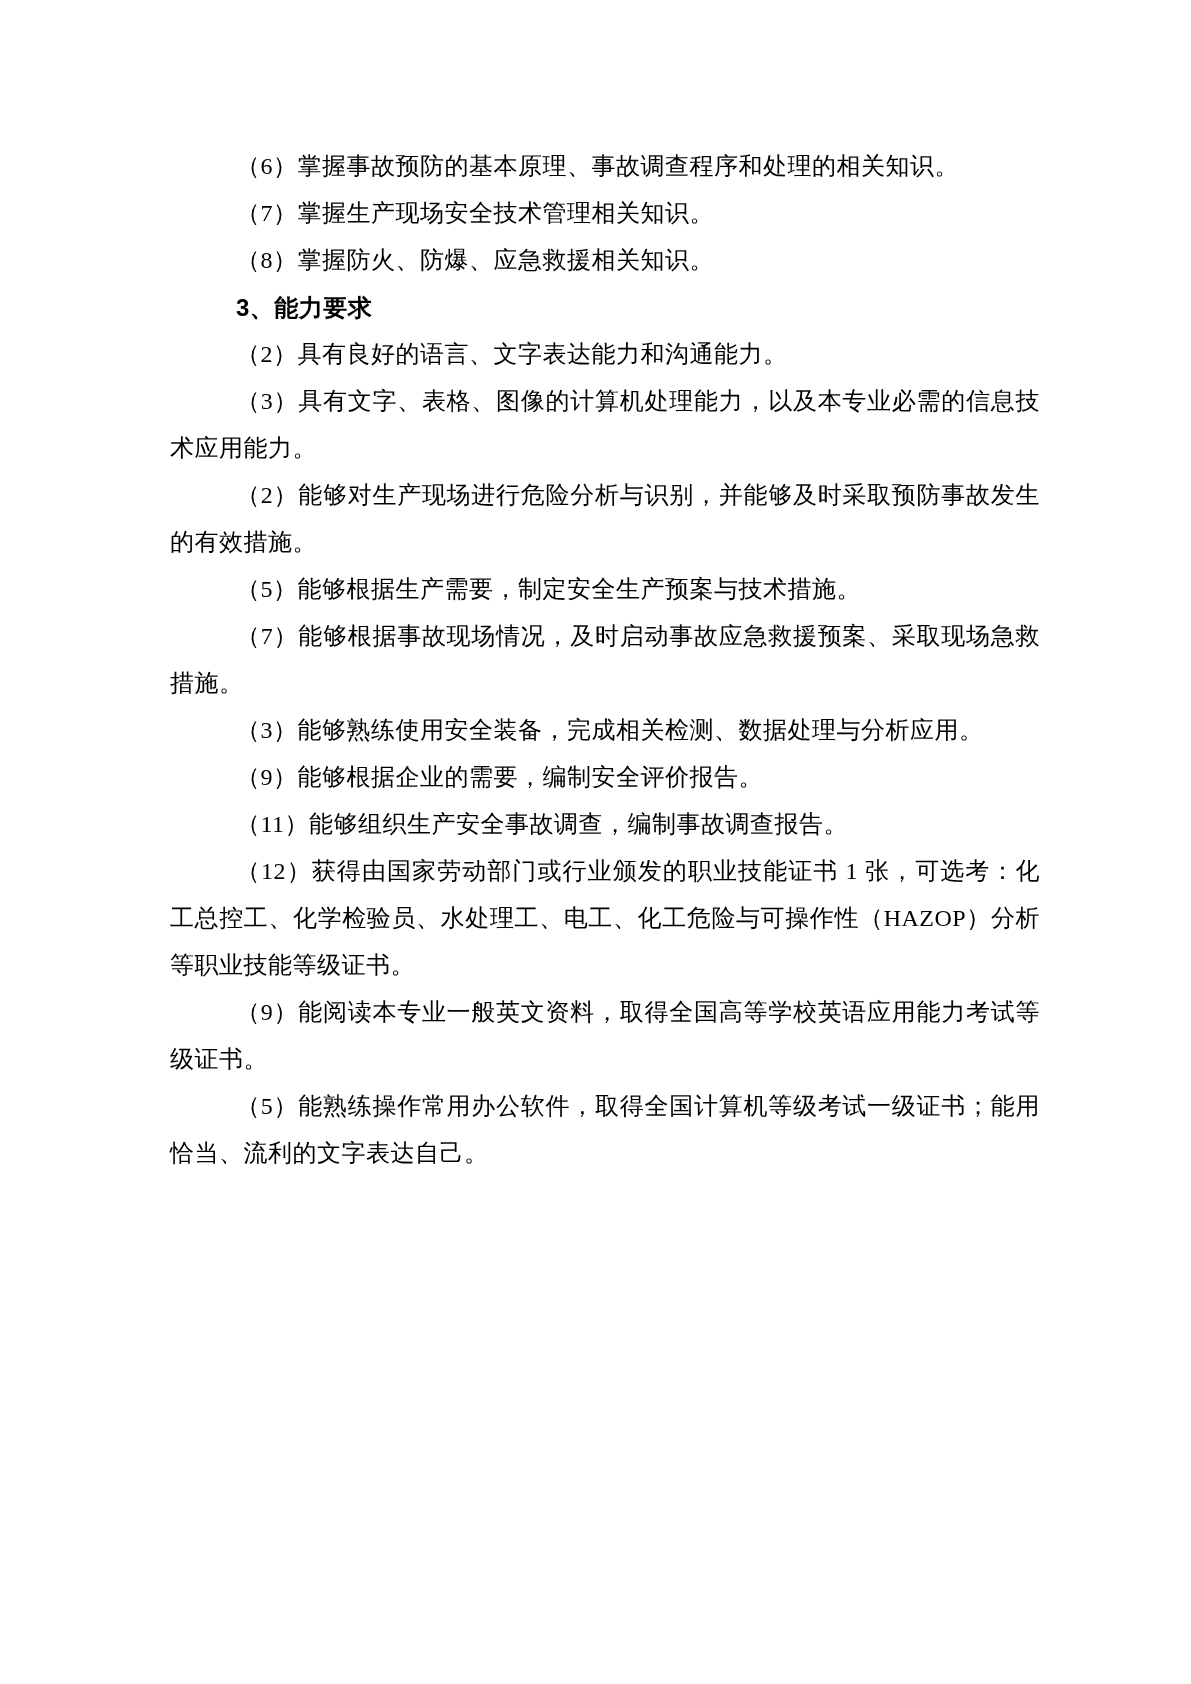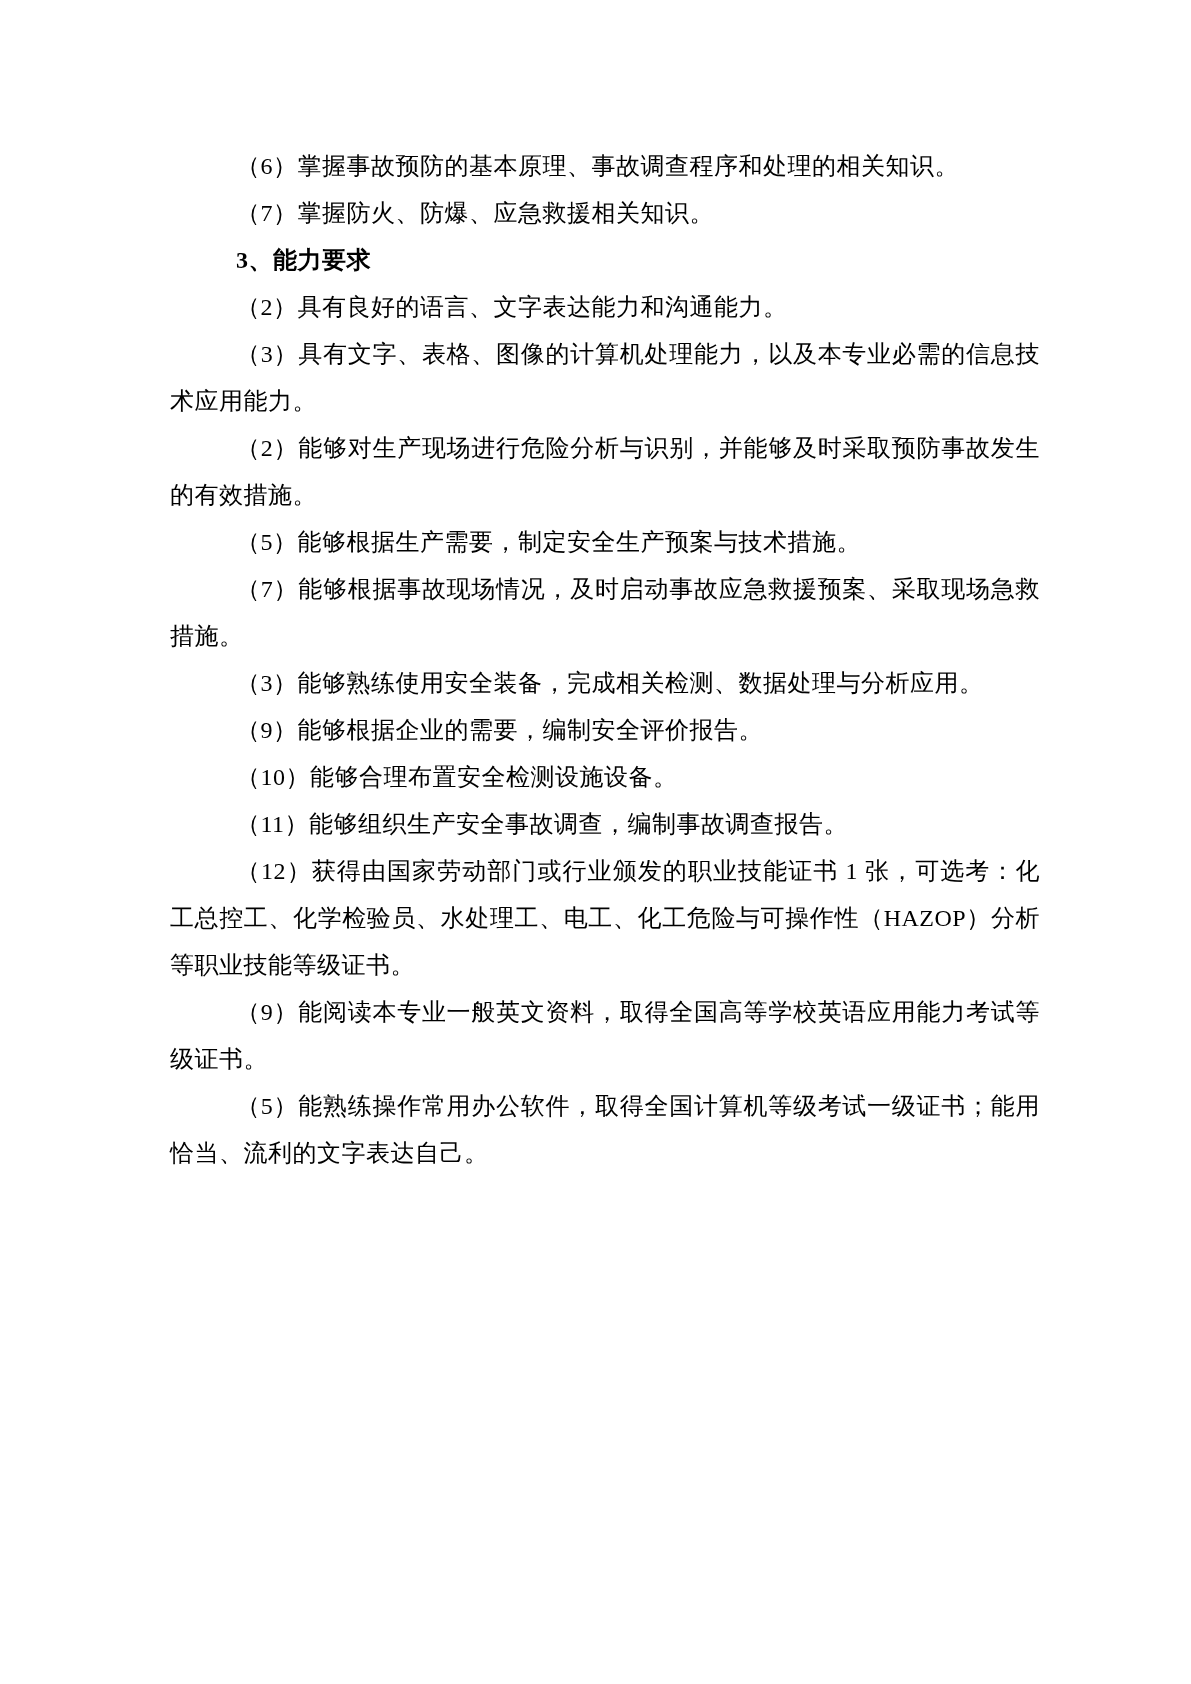--- a/index.html
+++ b/index.html
@@ -31,51 +31,51 @@
     padding: 0;
     text-indent: 66px;
   }
   .doc-body .section-heading {
     margin: 0;
     padding: 0;
     text-indent: 66px;
     font-size: 24px;
     line-height: 47px;
     font-weight: bold;
-    font-family: Liberation Serif, serif;
+    font-family: Liberation Sans, sans-serif;
     text-align: left;
   }
   .page-footer {
     position: absolute;
     top: 1556px;
     left: 0;
     width: 100%;
     text-align: center;
     font-size: 22px;
     line-height: 30px;
   }
 </style>
 </head>
 <body>
 
 <div class="page">
   <div class="doc-body">
     <p>（6）掌握事故预防的基本原理、事故调查程序和处理的相关知识。</p>
-    <p>（7）掌握防火、防爆、应急救援相关知识。</p>
+    <p>（7）掌握生产现场安全技术管理相关知识。</p>
+    <p>（8）掌握防火、防爆、应急救援相关知识。</p>
 
     <p class="section-heading">3、能力要求</p>
 
     <p>（2）具有良好的语言、文字表达能力和沟通能力。</p>
     <p>（3）具有文字、表格、图像的计算机处理能力，以及本专业必需的信息技术应用能力。</p>
     <p>（2）能够对生产现场进行危险分析与识别，并能够及时采取预防事故发生的有效措施。</p>
     <p>（5）能够根据生产需要，制定安全生产预案与技术措施。</p>
     <p>（7）能够根据事故现场情况，及时启动事故应急救援预案、采取现场急救措施。</p>
     <p>（3）能够熟练使用安全装备，完成相关检测、数据处理与分析应用。</p>
     <p>（9）能够根据企业的需要，编制安全评价报告。</p>
-    <p>（10）能够合理布置安全检测设施设备。</p>
     <p>（11）能够组织生产安全事故调查，编制事故调查报告。</p>
     <p>（12）获得由国家劳动部门或行业颁发的职业技能证书 1 张，可选考：化工总控工、化学检验员、水处理工、电工、化工危险与可操作性（HAZOP）分析等职业技能等级证书。</p>
     <p>（9）能阅读本专业一般英文资料，取得全国高等学校英语应用能力考试等级证书。</p>
     <p>（5）能熟练操作常用办公软件，取得全国计算机等级考试一级证书；能用恰当、流利的文字表达自己。</p>
   </div>
 
   <div class="page-footer">
     <span>3</span>
   </div>
 </div>

